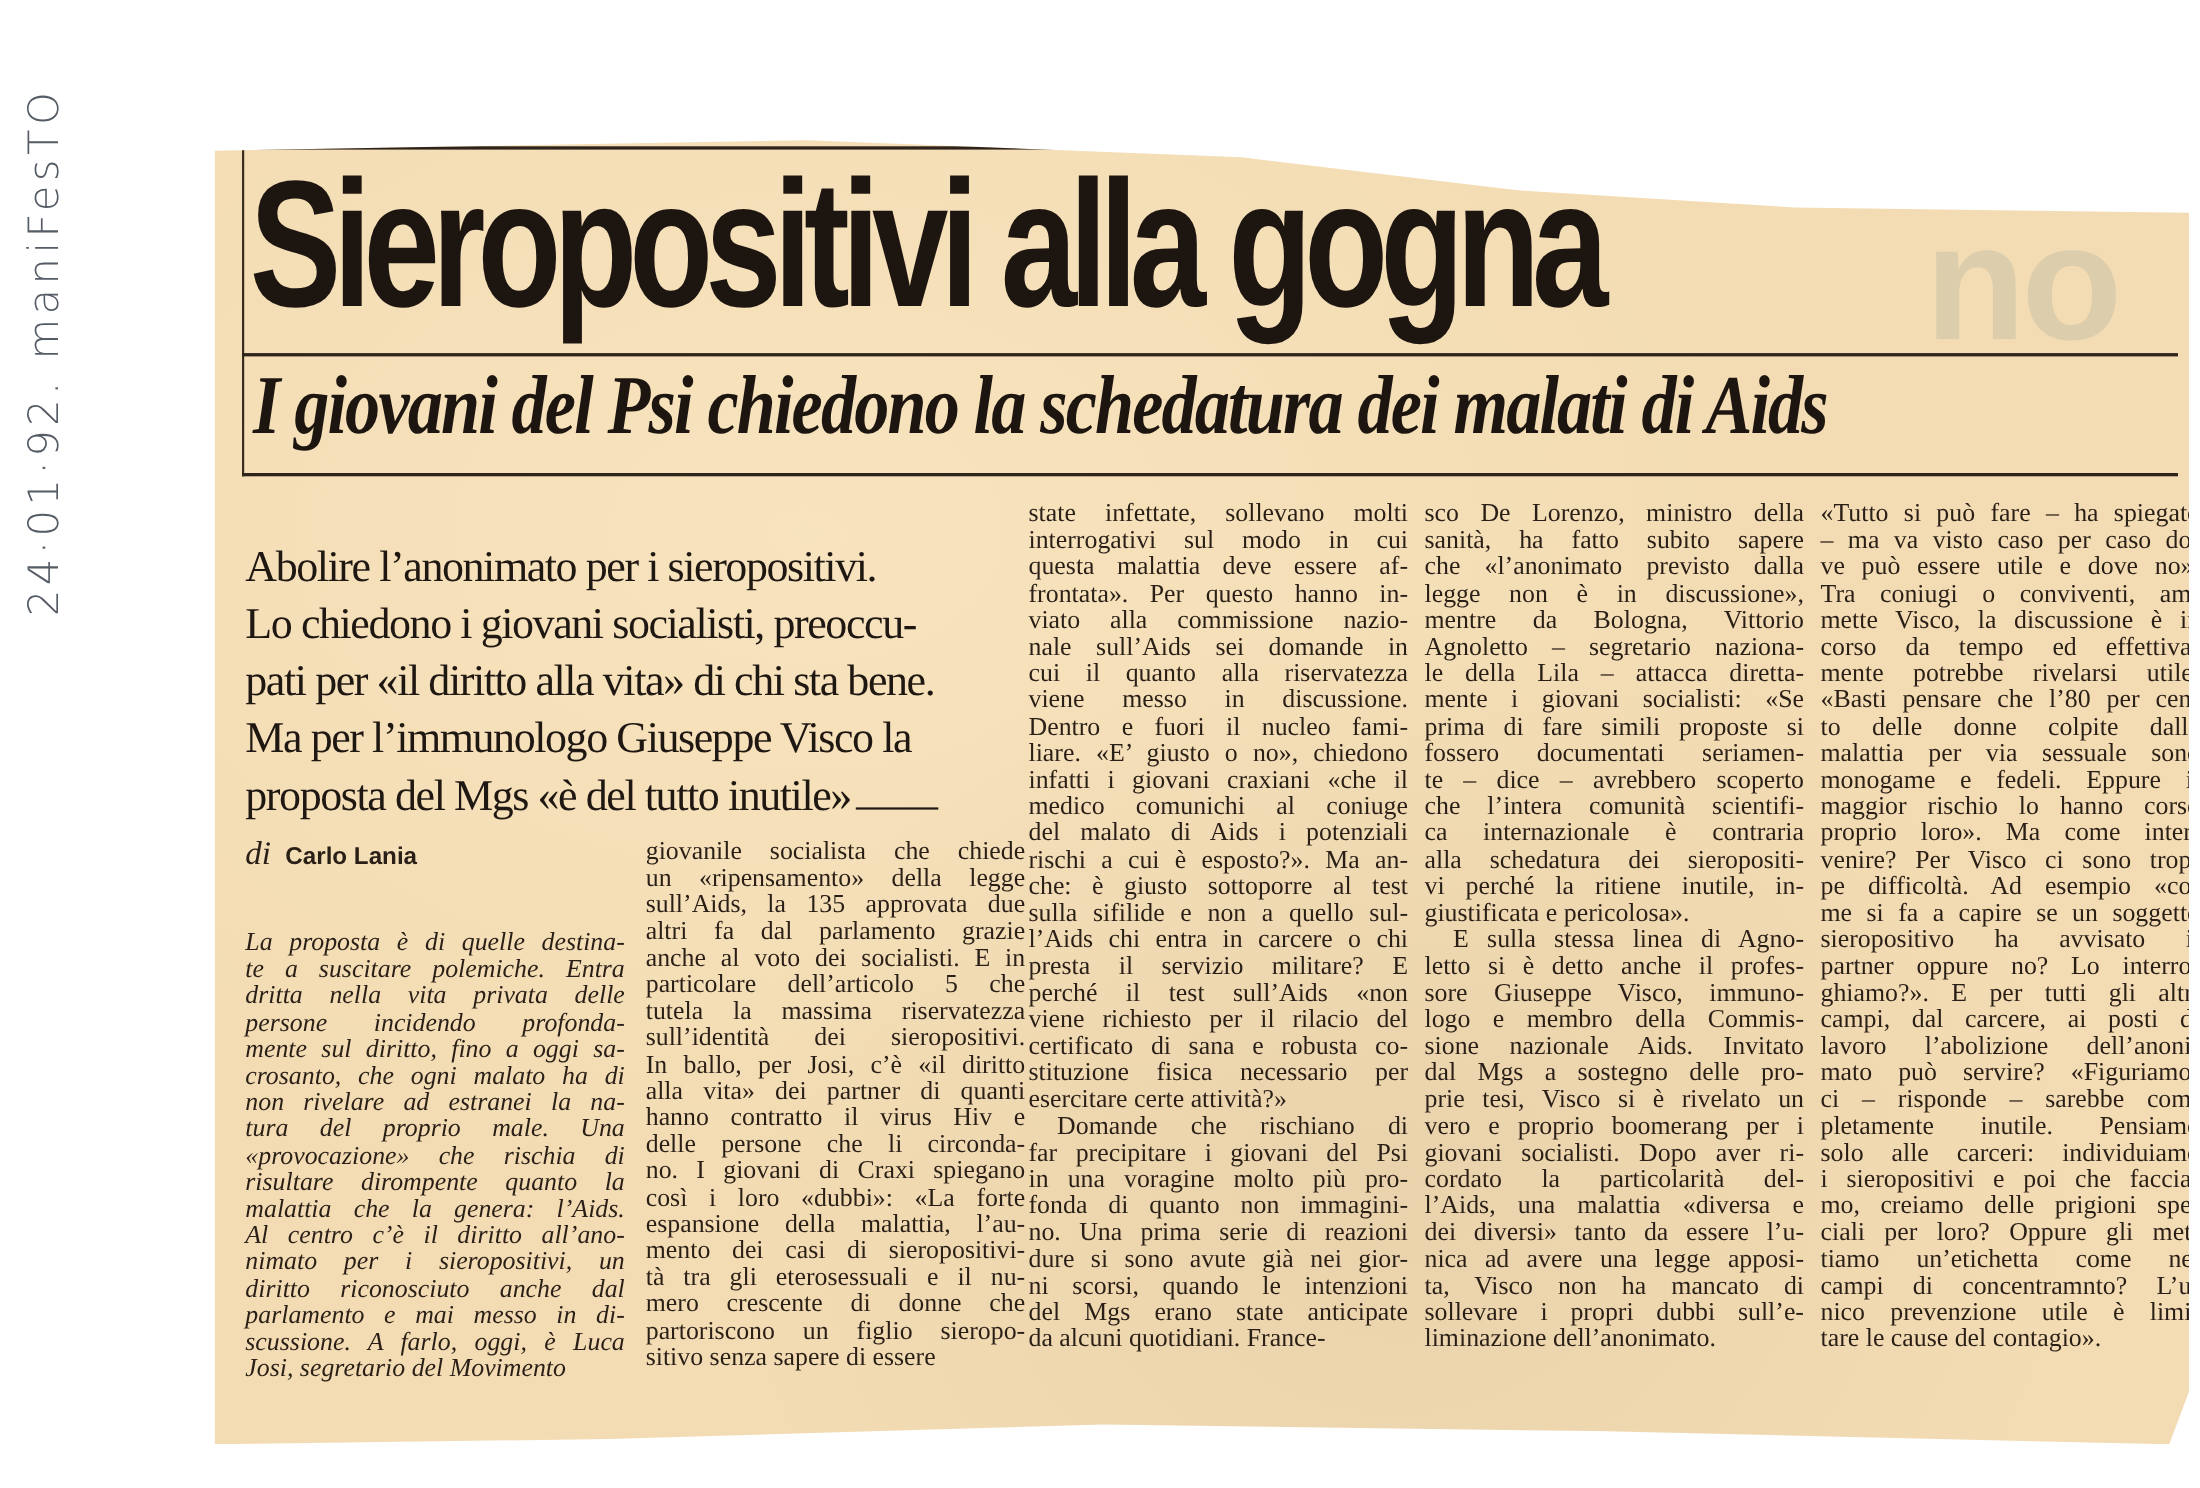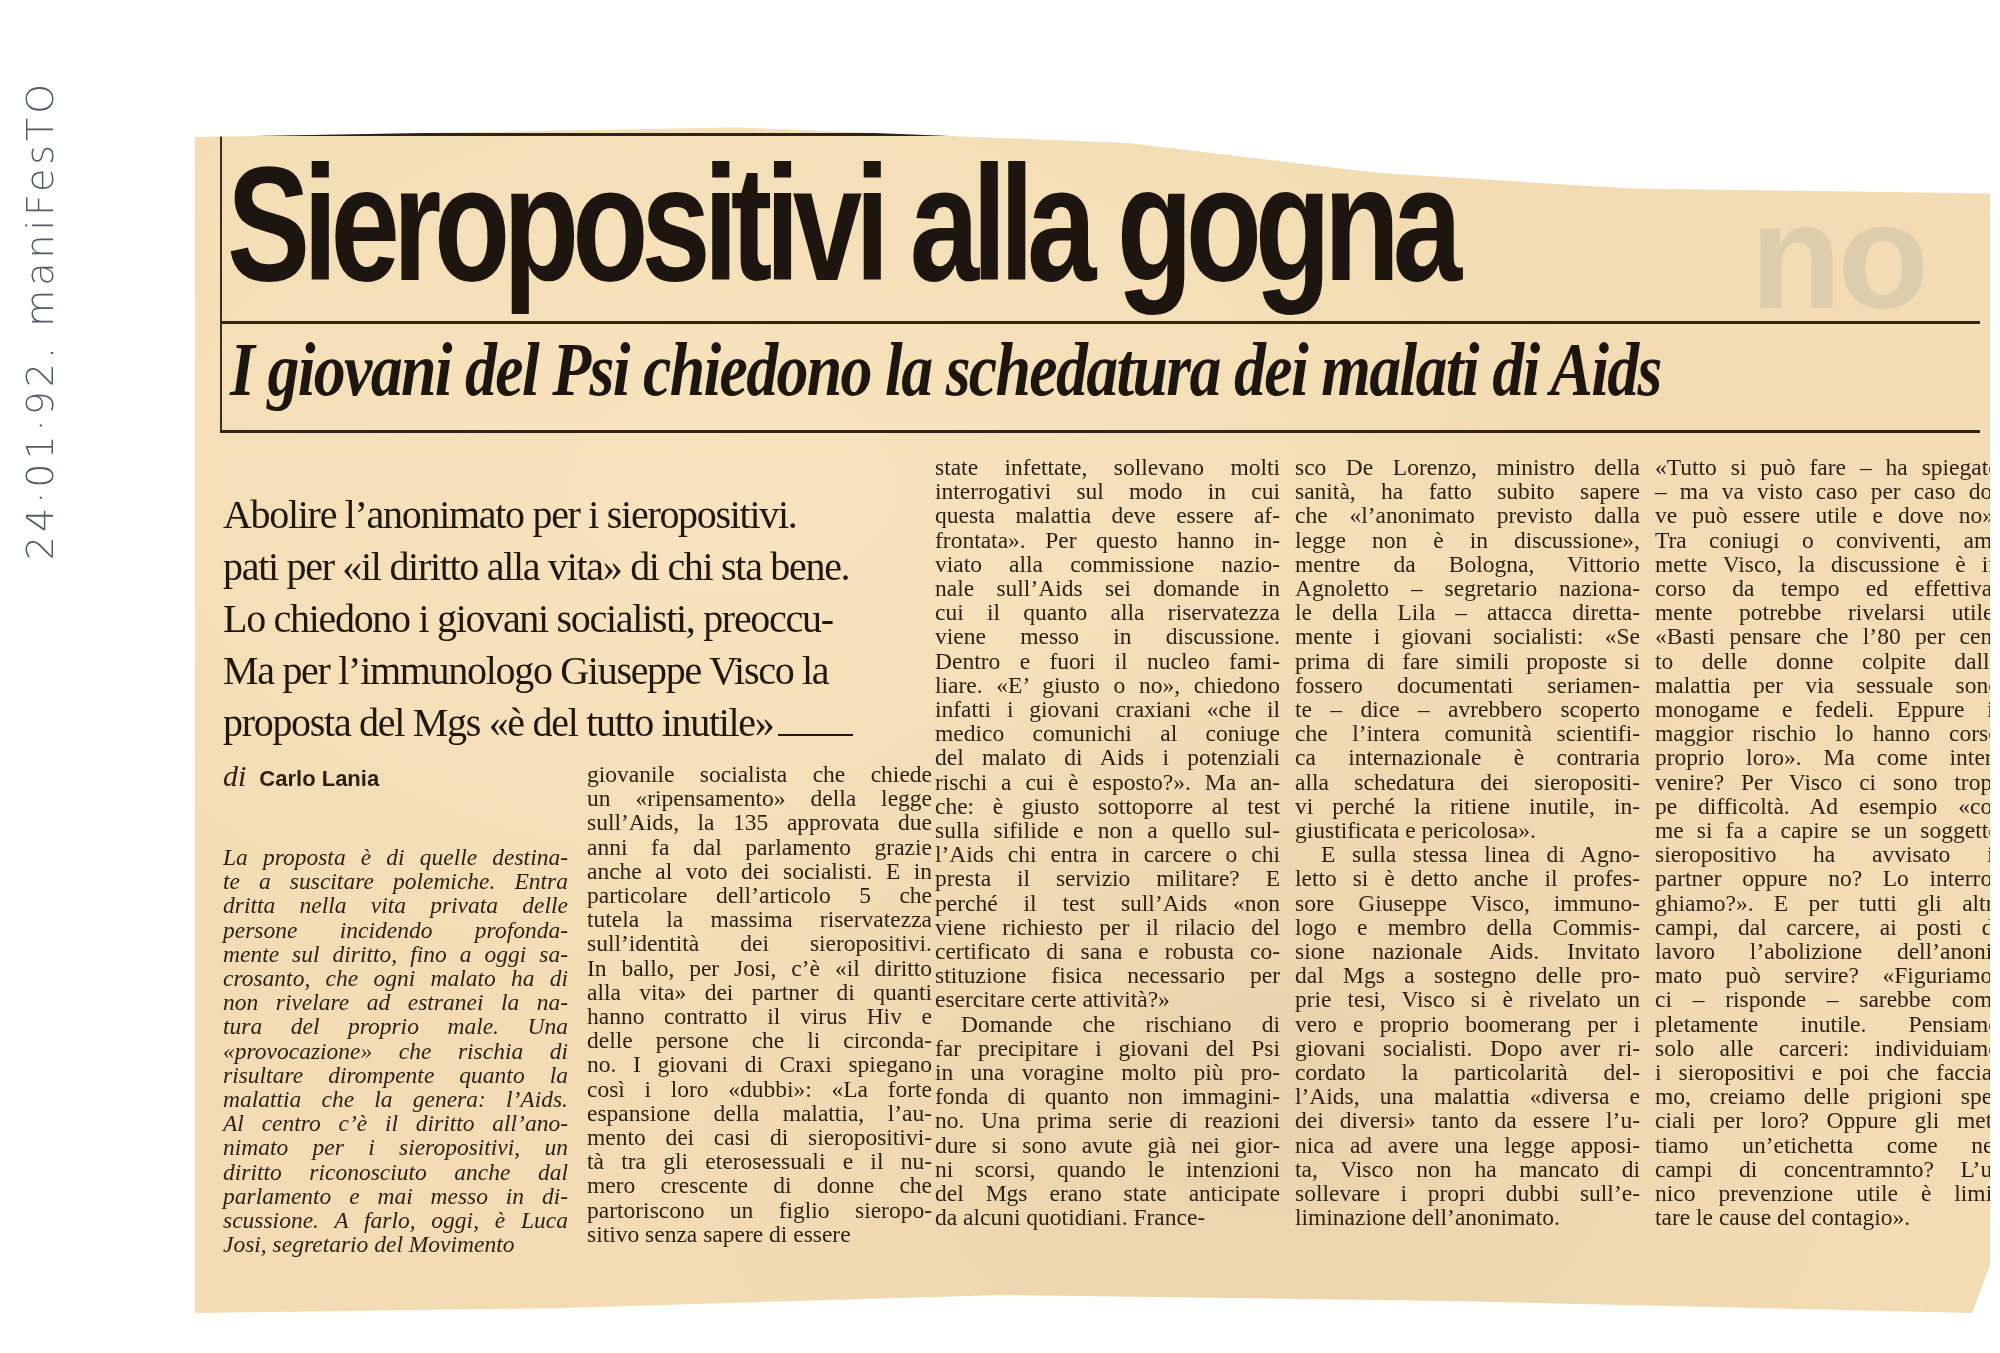--- a/index.html
+++ b/index.html
@@ -39,22 +39,22 @@
   <div class="ghost">no</div>
   <div class="frame"></div>
   <div class="rule" style="left:25px;top:8px;width:1760px;"></div>
   <h1 class="headline">Sieropositivi alla gogna</h1>
   <div class="rule" style="left:25px;top:196px;width:1760px;"></div>
   <h2 class="subhead">I giovani del Psi chiedono la schedatura dei malati di Aids</h2>
   <div class="rule" style="left:25px;top:305px;width:1760px;"></div>
 
   <div class="lead">
       <span class="line">Abolire l’anonimato per i sieropositivi.</span>
+      <span class="line">Lo chiedono i giovani socialisti, preoccu-</span>
       <span class="line">pati per «il diritto alla vita» di chi sta bene.</span>
-      <span class="line">Lo chiedono i giovani socialisti, preoccu-</span>
       <span class="line">Ma per l’immunologo Giuseppe Visco la</span>
       <span class="line last">proposta del Mgs «è del tutto inutile»<span class="underline"></span></span>
     </div>
 
   <div class="byline">
     <i>di</i>
     <b>Carlo Lania</b>
   </div>
 
   <div class="col" style="left:28px;top:720px;font-style:italic;">
@@ -73,21 +73,21 @@
       <span class="line">nimato per i sieropositivi, un</span>
       <span class="line">diritto riconosciuto anche dal</span>
       <span class="line">parlamento e mai messo in di-</span>
       <span class="line">scussione. A farlo, oggi, è Luca</span>
       <span class="line last">Josi, segretario del Movimento</span>
     </div>
   <div class="col" style="left:392px;top:637px;font-family:Liberation Serif, serif;">
       <span class="line">giovanile socialista che chiede</span>
       <span class="line">un «ripensamento» della legge</span>
       <span class="line">sull’Aids, la 135 approvata due</span>
-      <span class="line">anni fa dal parlamento grazie</span>
+      <span class="line">altri fa dal parlamento grazie</span>
       <span class="line">anche al voto dei socialisti. E in</span>
       <span class="line">particolare dell’articolo 5 che</span>
       <span class="line">tutela la massima riservatezza</span>
       <span class="line">sull’identità dei sieropositivi.</span>
       <span class="line">In ballo, per Josi, c’è «il diritto</span>
       <span class="line">alla vita» dei partner di quanti</span>
       <span class="line">hanno contratto il virus Hiv e</span>
       <span class="line">delle persone che li circonda-</span>
       <span class="line">no. I giovani di Craxi spiegano</span>
       <span class="line">così i loro «dubbi»: «La forte</span>

